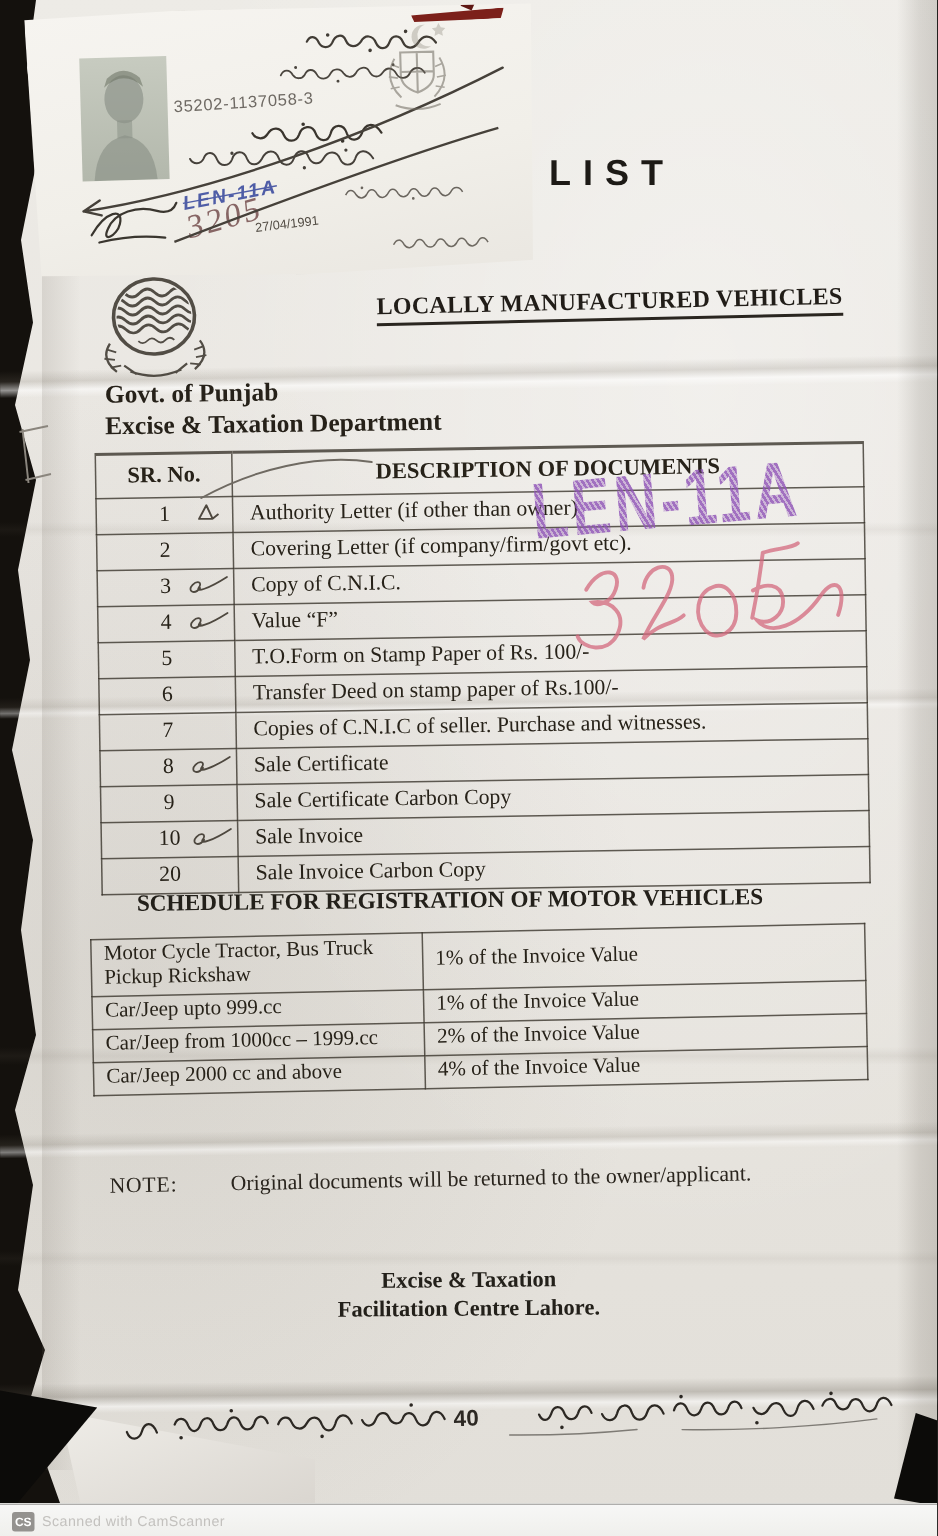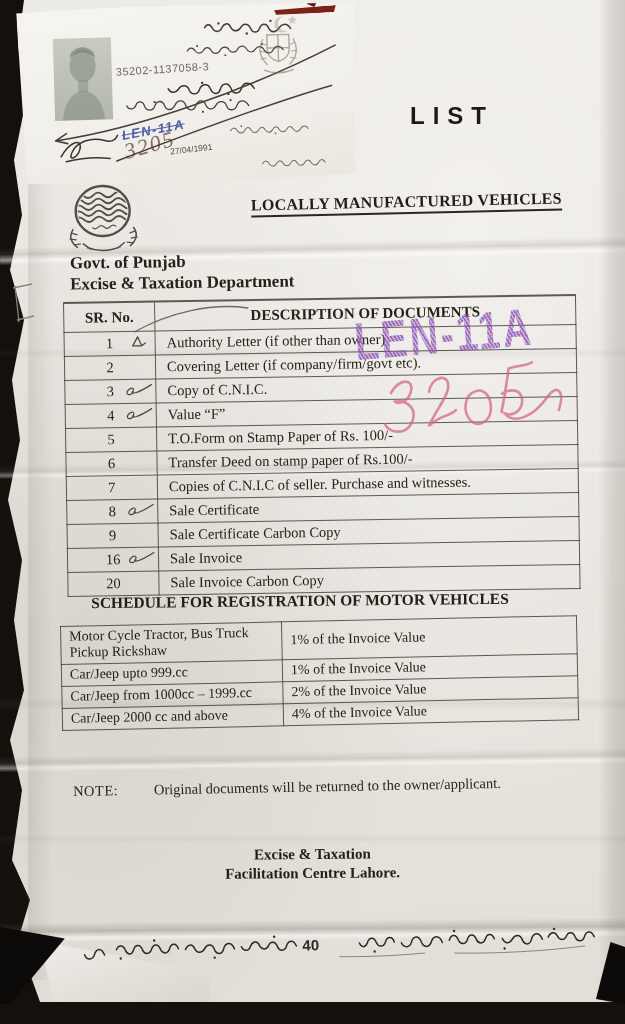--- a/index.html
+++ b/index.html
@@ -48,21 +48,21 @@
       font-style:italic;font-weight:bold;font-size:13px;color:#32439b;letter-spacing:1.5px;
       text-decoration:line-through;transform:rotate(-9deg);opacity:.85;}
   .card-num{position:absolute;left:104px;top:126px;font-style:italic;font-size:22px;
       color:#6d4444;transform:rotate(-14deg);opacity:.8;letter-spacing:2px;}
   .red-mark{position:absolute;left:258px;top:5px;width:62px;height:7px;background:#7c201a;
       transform:rotate(-2deg);clip-path:polygon(0 20%,100% 0,96% 100%,3% 85%);}
   .red-mark2{position:absolute;left:292px;top:-2px;width:8px;height:6px;background:#5e1713;transform:rotate(25deg);}
   .squig{position:absolute;}
   
   .list-title{position:absolute;left:366px;top:102px;font-family:"Liberation Sans","DejaVu Sans",sans-serif;
-      font-weight:bold;font-size:24px;letter-spacing:8px;color:#1d1a16;margin-left:44px;}
+      font-weight:bold;font-size:24px;letter-spacing:8px;color:#1d1a16;}
   .main-heading{position:absolute;left:251px;top:193px;font-weight:bold;font-size:16px;
       color:#211d18;border-bottom:2px solid #2a2620;padding-bottom:1px;transform:rotate(-1.3deg);
       letter-spacing:.2px;}
   .org{position:absolute;left:70px;top:251px;transform:rotate(-.8deg);color:#262119;line-height:21px;}
   .org div{font-weight:bold;font-size:17px;}
   .punjab-logo{position:absolute;left:64px;top:184px;transform:rotate(-2deg);opacity:.88;}
   
   table{border-collapse:collapse;background:transparent;}
   .doc-table{position:absolute;left:63px;top:302px;width:513px;transform:rotate(-.9deg);
       transform-origin:left top;}
@@ -335,21 +335,21 @@
         <tr>
           <td class="sr"><span>9</span></td>
           <td class="desc">
             
             
             <span>Sale Certificate Carbon Copy</span>
           </td>
         </tr>
 
         <tr>
-          <td class="sr"><span>16</span></td>
+          <td class="sr"><span>10</span></td>
           <td class="desc">
             
             <span class="tick curl">
               <svg width="30" height="14" viewBox="0 0 30 14">
                 <path d="M11,9 c-4,5 -9,2 -5,-2 c3,-3 7,-2 4,2 c-2,3 6,1 19,-7" stroke="#4e483f" stroke-width="1.2" fill="none" stroke-linecap="round"></path>
               </svg>
             </span>
             <span>Sale Invoice</span>
           </td>
         </tr>
@@ -448,14 +448,18 @@
         <circle cx="300" cy="25" r="1.2"></circle>
           <circle cx="200" cy="7" r="1.2"></circle>
           <circle cx="140" cy="26" r="1.2"></circle>
         <circle cx="80" cy="7" r="1.2"></circle>
           <circle cx="46" cy="24" r="1.2"></circle>
       </g>
       <text x="228" y="22" font-size="15" font-weight="bold" fill="#2c2823" font-family="Liberation Sans, sans-serif">40</text>
     </svg>
   </div>
 
+  <div class="scan-bar">
+    <div class="cs-badge">CS</div>
+    <div class="scan-text">Scanned with CamScanner</div>
+  </div>
 
 </div>
 
 </body></html>

